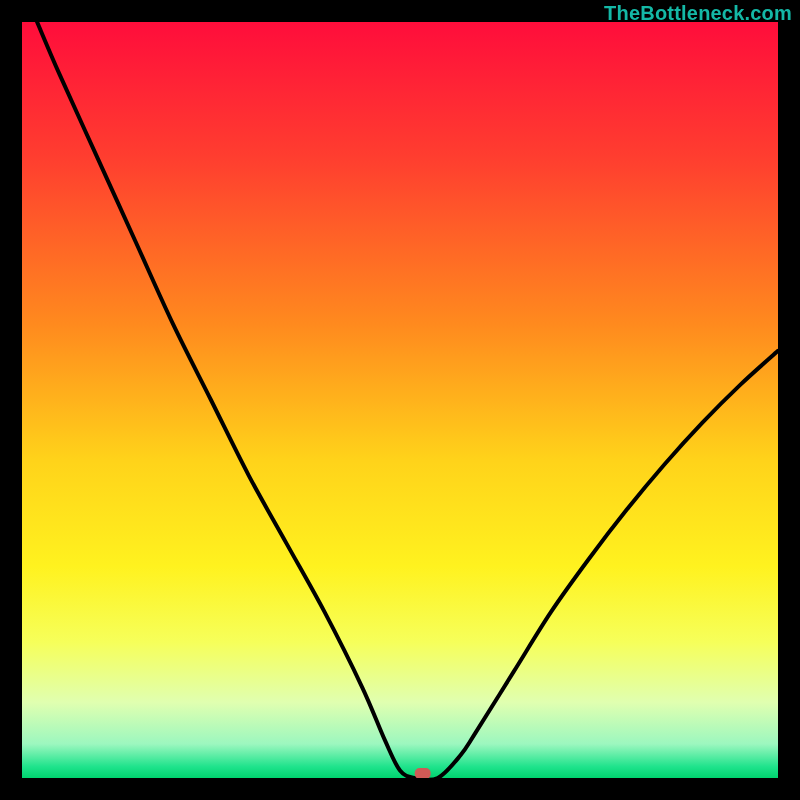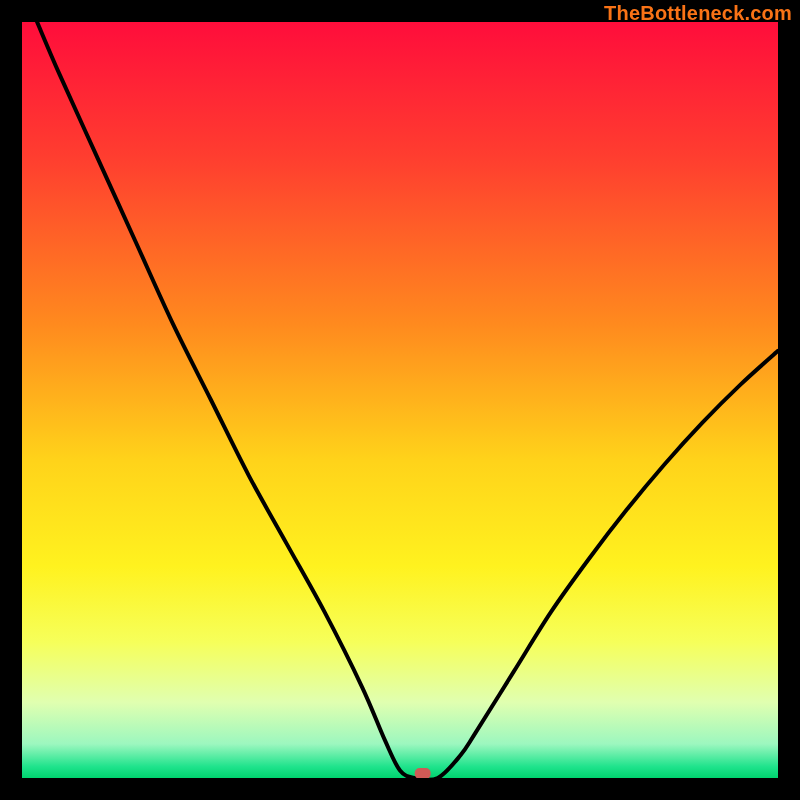--- a/index.html
+++ b/index.html
@@ -13,21 +13,21 @@
   .frame {
     position: relative;
     width: 800px;
     height: 800px;
     background: #000;
   }
   .watermark {
     position: absolute;
     top: 2px;
     right: 8px;
-    color: #f97316;
+    color: #14b8a6;
     font-size: 20px;
     font-weight: 600;
     letter-spacing: 0.2px;
     z-index: 10;
   }
   .plot {
     position: absolute;
     left: 22px;
     top: 22px;
     width: 756px;

